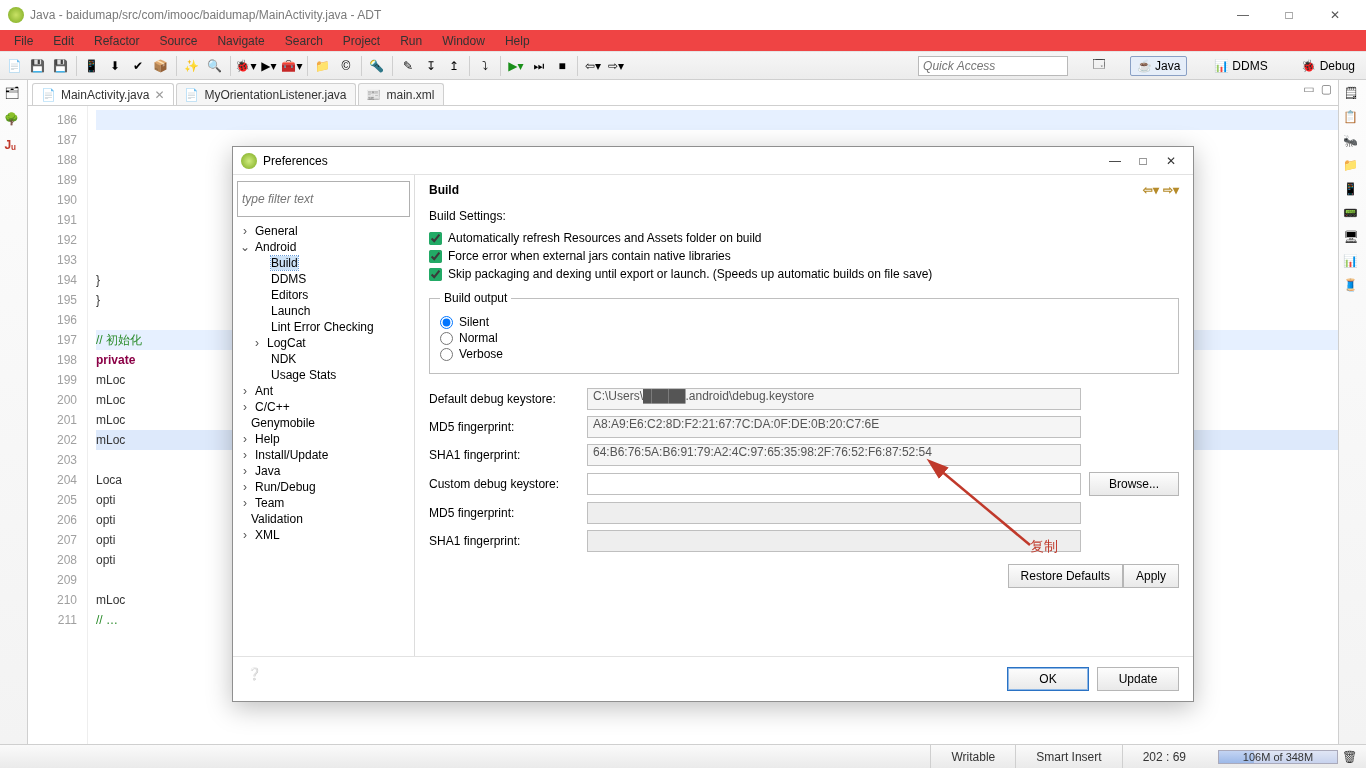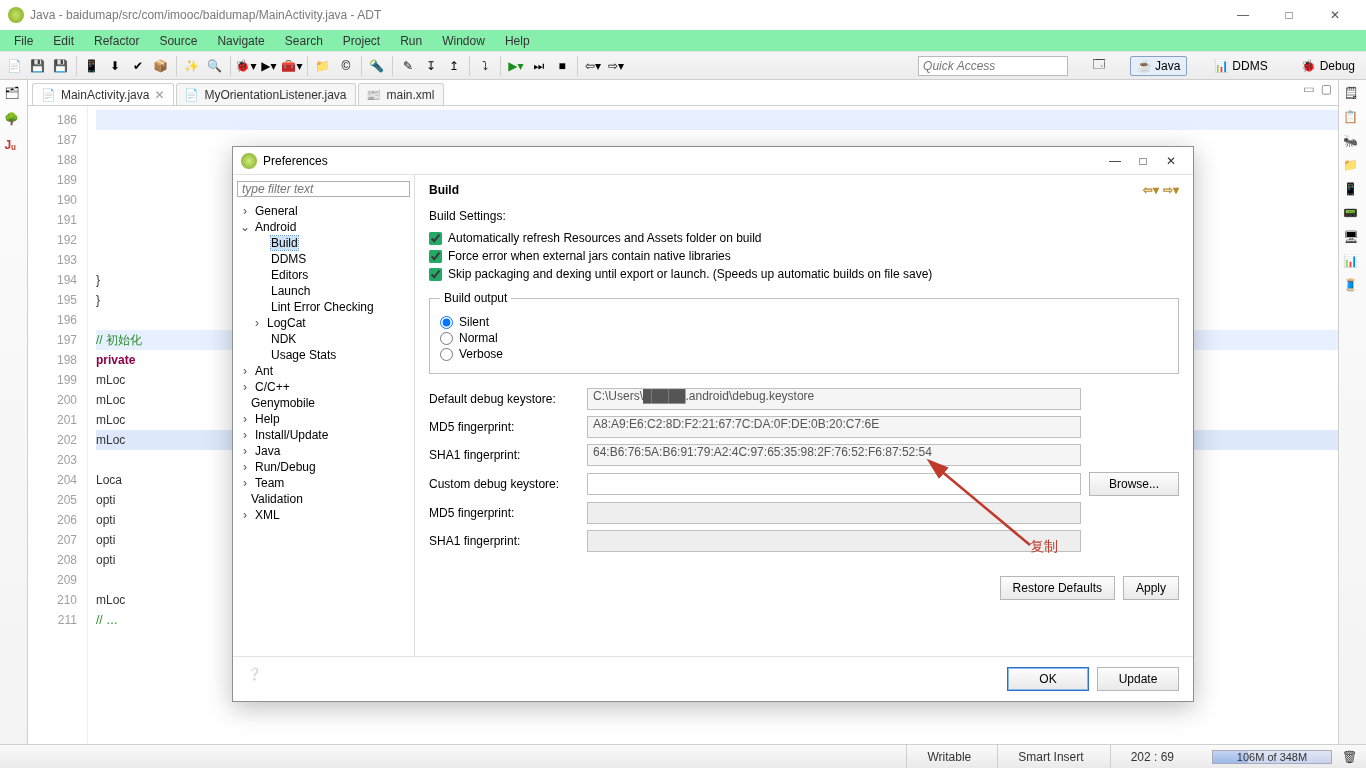--- a/index.html
+++ b/index.html
@@ -5,21 +5,21 @@
 * { box-sizing: border-box; margin: 0; padding: 0; font-family: "Segoe UI", Tahoma, sans-serif; font-size: 12px; }
 body { background: #fff; width: 1366px; height: 768px; overflow: hidden; position: relative; }
 
 
 .titlebar { height: 30px; background: #fff; display: flex; align-items: center; padding: 0 8px; color: #7a7a7a; }
 .titlebar .icon { width: 16px; height: 16px; background: radial-gradient(circle,#c9e265,#7aa81f); border-radius: 50%; margin-right: 6px; }
 .titlebar .spacer { flex: 1; }
 .titlebar .winbtn { width: 46px; height: 30px; display: flex; align-items: center; justify-content: center; color: #555; }
 
 
-.menubar { height: 22px; display: flex; align-items: center; padding: 0 4px; background: #86efac; border-bottom: 1px solid #e5e5e5; }
+.menubar { height: 22px; display: flex; align-items: center; padding: 0 4px; background: #ef4444; border-bottom: 1px solid #e5e5e5; }
 .menubar span { padding: 2px 10px; color: #333; cursor: default; }
 
 
 .toolbar { height: 28px; background: linear-gradient(#f6f6f6,#ececec); border-bottom: 1px solid #cfcfcf; display: flex; align-items: center; padding: 0 4px; gap: 1px; }
 .tbtn { width: 22px; height: 22px; display: inline-flex; align-items: center; justify-content: center; border-radius: 2px; }
 .tsep { width: 1px; height: 20px; background: #cfcfcf; margin: 0 3px; }
 .toolbar .right { margin-left: auto; display: flex; align-items: center; gap: 20px; }
 .quick-access { width: 150px; height: 20px; border: 1px solid #b9b9b9; background: #fff; padding: 0 4px; color: #8a8a8a; font-style: italic; }
 .persp { display: flex; align-items: center; gap: 3px; padding: 2px 6px; border: 1px solid transparent; border-radius: 2px; }
 .persp.active { border-color: #8aa0c5; background: #e6eef9; }
@@ -44,39 +44,39 @@
 .linenos div { height: 20px; line-height: 20px; }
 .code { flex: 1; font-family: "Courier New", monospace; font-size: 13px; padding: 4px 0 0 8px; color: #333; }
 .code div { height: 20px; line-height: 20px; }
 .code .kw { color: #8b0046; font-weight: bold; }
 .code .cm { color: #2a8b2a; }
 .hl186 { background: #e6f0ff; }
 .hl197 { background: #e6f0ff; }
 .hl202 { background: #dde9fb; }
 
 
-.statusbar { position: absolute; left: 0; right: 0; bottom: 0; height: 24px; background: linear-gradient(#fafafa,#eaeaea); border-top: 1px solid #cfcfcf; display: flex; align-items: center; padding: 0 8px; color: #333; gap: 6px; }
+.statusbar { position: absolute; left: 0; right: 0; bottom: 0; height: 24px; background: linear-gradient(#fafafa,#eaeaea); border-top: 1px solid #cfcfcf; display: flex; align-items: center; padding: 0 8px; color: #333; }
 .statusbar .cell { padding: 0 20px; border-left: 1px solid #cfcfcf; height: 100%; display: flex; align-items: center; }
 .statusbar .cell:first-child { border-left: none; }
 .statusbar .spacer { flex: 1; }
 .heapbar { width: 120px; height: 14px; border: 1px solid #aab; background: linear-gradient(#e0e6f5,#c8d3ee); position: relative; margin-left: 12px; }
 .heapbar .fill { position: absolute; left: 0; top: 0; bottom: 0; width: 30%; background: linear-gradient(#c3d4f3,#9db9e8); }
 .heapbar .lbl { position: absolute; inset: 0; display: flex; align-items: center; justify-content: center; font-size: 11px; color: #333; }
 .trash { width: 16px; height: 14px; margin-left: 4px; }
 
 
 .dialog { position: absolute; left: 232px; top: 146px; width: 962px; height: 556px; background: #fff; border: 1px solid #8f8f8f; box-shadow: 0 6px 24px rgba(0,0,0,.25); display: flex; flex-direction: column; }
 .dlg-title { height: 28px; display: flex; align-items: center; padding: 0 8px; border-bottom: 1px solid #e2e2e2; }
 .dlg-title .spacer { flex: 1; }
 .dlg-title .winbtn { width: 28px; height: 24px; display: flex; align-items: center; justify-content: center; color: #333; }
 .dlg-title .icon { width: 16px; height: 16px; background: radial-gradient(circle,#d0ec7e,#7aa81f); border-radius: 50%; margin-right: 6px; }
 
 .dlg-body { flex: 1; display: flex; overflow: hidden; }
 .dlg-tree { width: 182px; border-right: 1px solid #ddd; padding: 6px 4px; overflow: auto; }
-.filter { width: 100%; height: 16px; border: 1px solid #b0b0b0; padding: 0 4px; color: #888; font-style: italic; margin-bottom: 6px; }
+.filter { width: 100%; height: 36px; border: 1px solid #b0b0b0; padding: 0 4px; color: #888; font-style: italic; margin-bottom: 6px; }
 .tnode { display: flex; align-items: center; gap: 4px; padding: 1px 2px; cursor: default; white-space: nowrap; }
 .tnode .tw { width: 12px; text-align: center; color: #555; }
 .tnode.sel .lbl { background: #cde3f8; outline: 1px dotted #6a9edb; }
 .tnode.d1 { padding-left: 14px; }
 .tnode.d2 { padding-left: 34px; }
 
 .dlg-main { flex: 1; display: flex; flex-direction: column; padding: 8px 14px 10px 14px; overflow: auto; }
 .dlg-heading { font-weight: bold; font-size: 14px; margin-bottom: 8px; display:flex; align-items:center; }
 .dlg-nav { margin-left:auto; display:flex; gap:4px; color:#b68b2a; }
 .section-title { margin: 4px 0 6px 0; }
@@ -85,21 +85,21 @@
 .fieldset { border: 1px solid #bfbfbf; padding: 8px 10px 10px 10px; margin-top: 8px; }
 .fieldset legend { padding: 0 4px; }
 .radio { display: flex; align-items: center; gap: 6px; margin: 2px 0; }
 .grid { display: grid; grid-template-columns: 150px 1fr 90px; gap: 6px 8px; align-items: center; margin-top: 14px; }
 .val { height: 22px; border: 1px solid #bfbfbf; background: #fff; padding: 0 5px; overflow: hidden; white-space: nowrap; text-overflow: ellipsis; color: #333; }
 .val.ro { background: #f5f5f5; color: #555; }
 .val.empty-ro { background: #eee; }
 .btn { height: 24px; border: 1px solid #b6b6b6; background: linear-gradient(#fdfdfd,#e9e9e9); padding: 0 12px; }
 .btn.primary { border-color: #2a72c4; box-shadow: 0 0 0 1px #8db7e6 inset; }
 .dlg-foot { display: flex; gap: 8px; justify-content: flex-end; padding: 10px 14px; border-top: 1px solid #e2e2e2; }
-.dlg-actions { display:flex; gap:8px; justify-content:flex-end; margin-top:24px; }
+.dlg-actions { display:flex; justify-content:flex-end; margin-top:12px; }
 
 
 .arrow { position: absolute; pointer-events: none; }
 .ann-label { position: absolute; color: #c0392b; font-size: 14px; font-family: SimSun,"Microsoft YaHei",serif; }
 
 .watermark { position:absolute; left:560px; top:385px; color:#cfcfcf; font-size:16px; font-style:italic; letter-spacing:1px; pointer-events:none; }
 </style>
 </head>
 <body>
 

